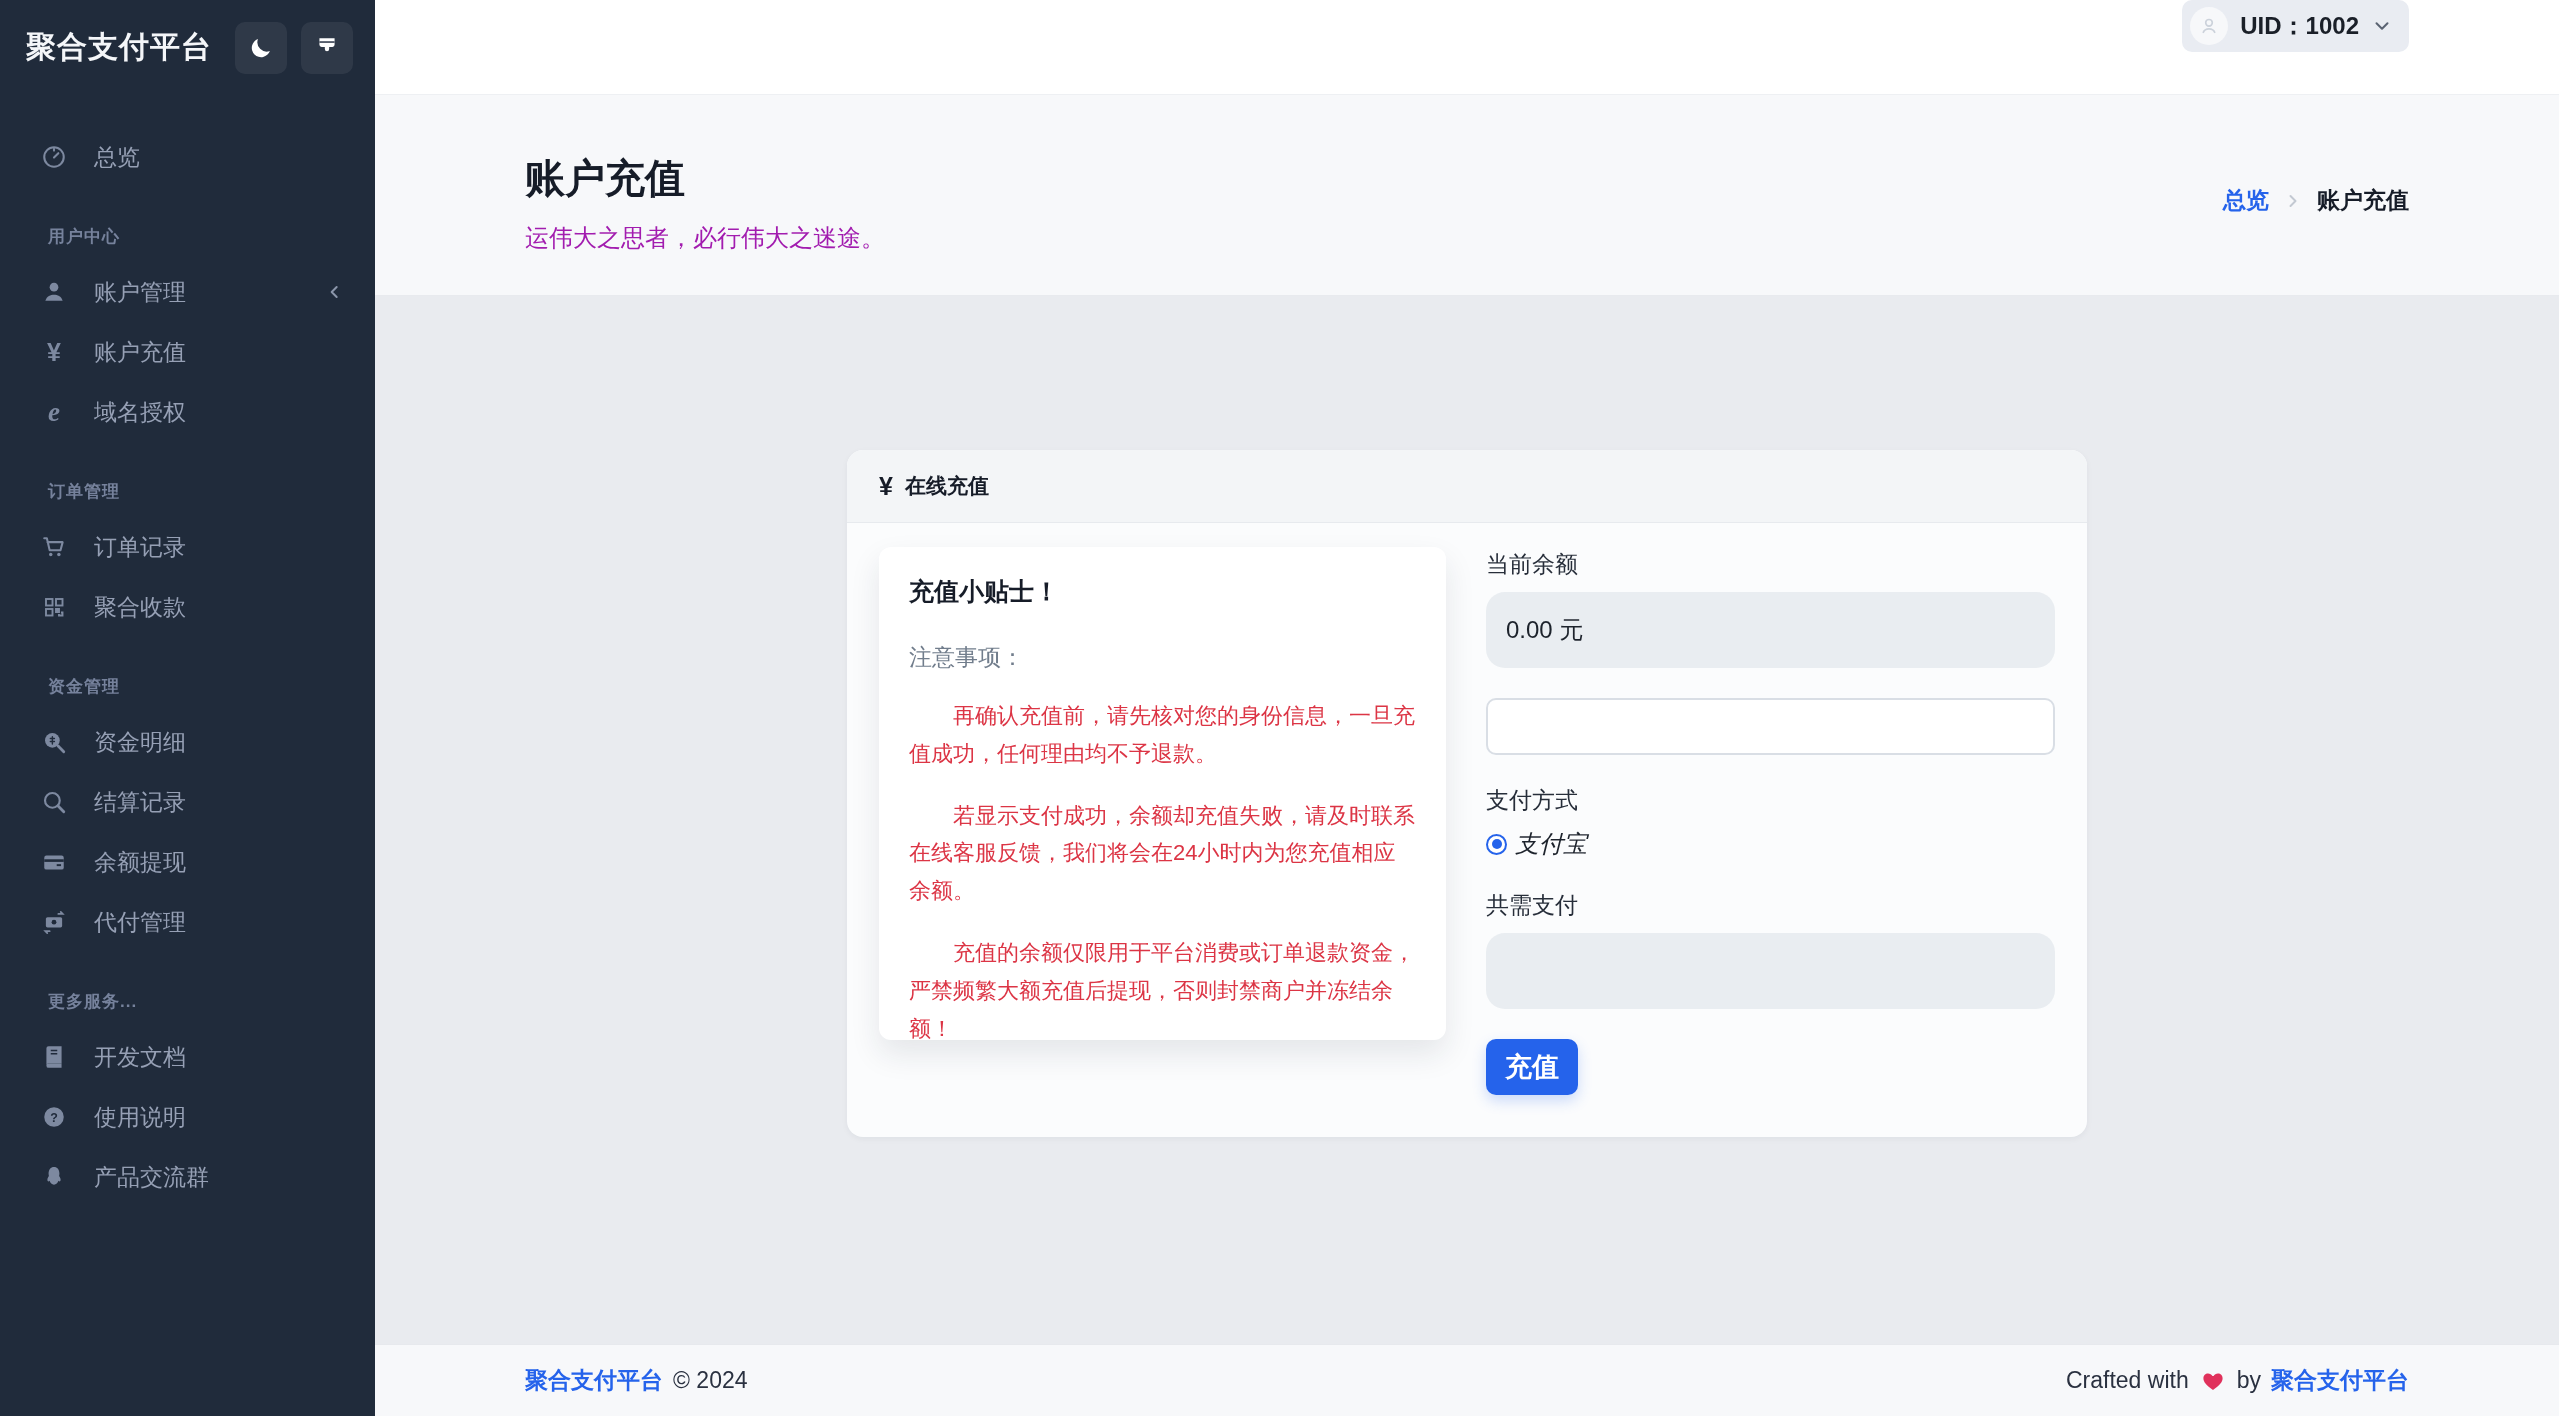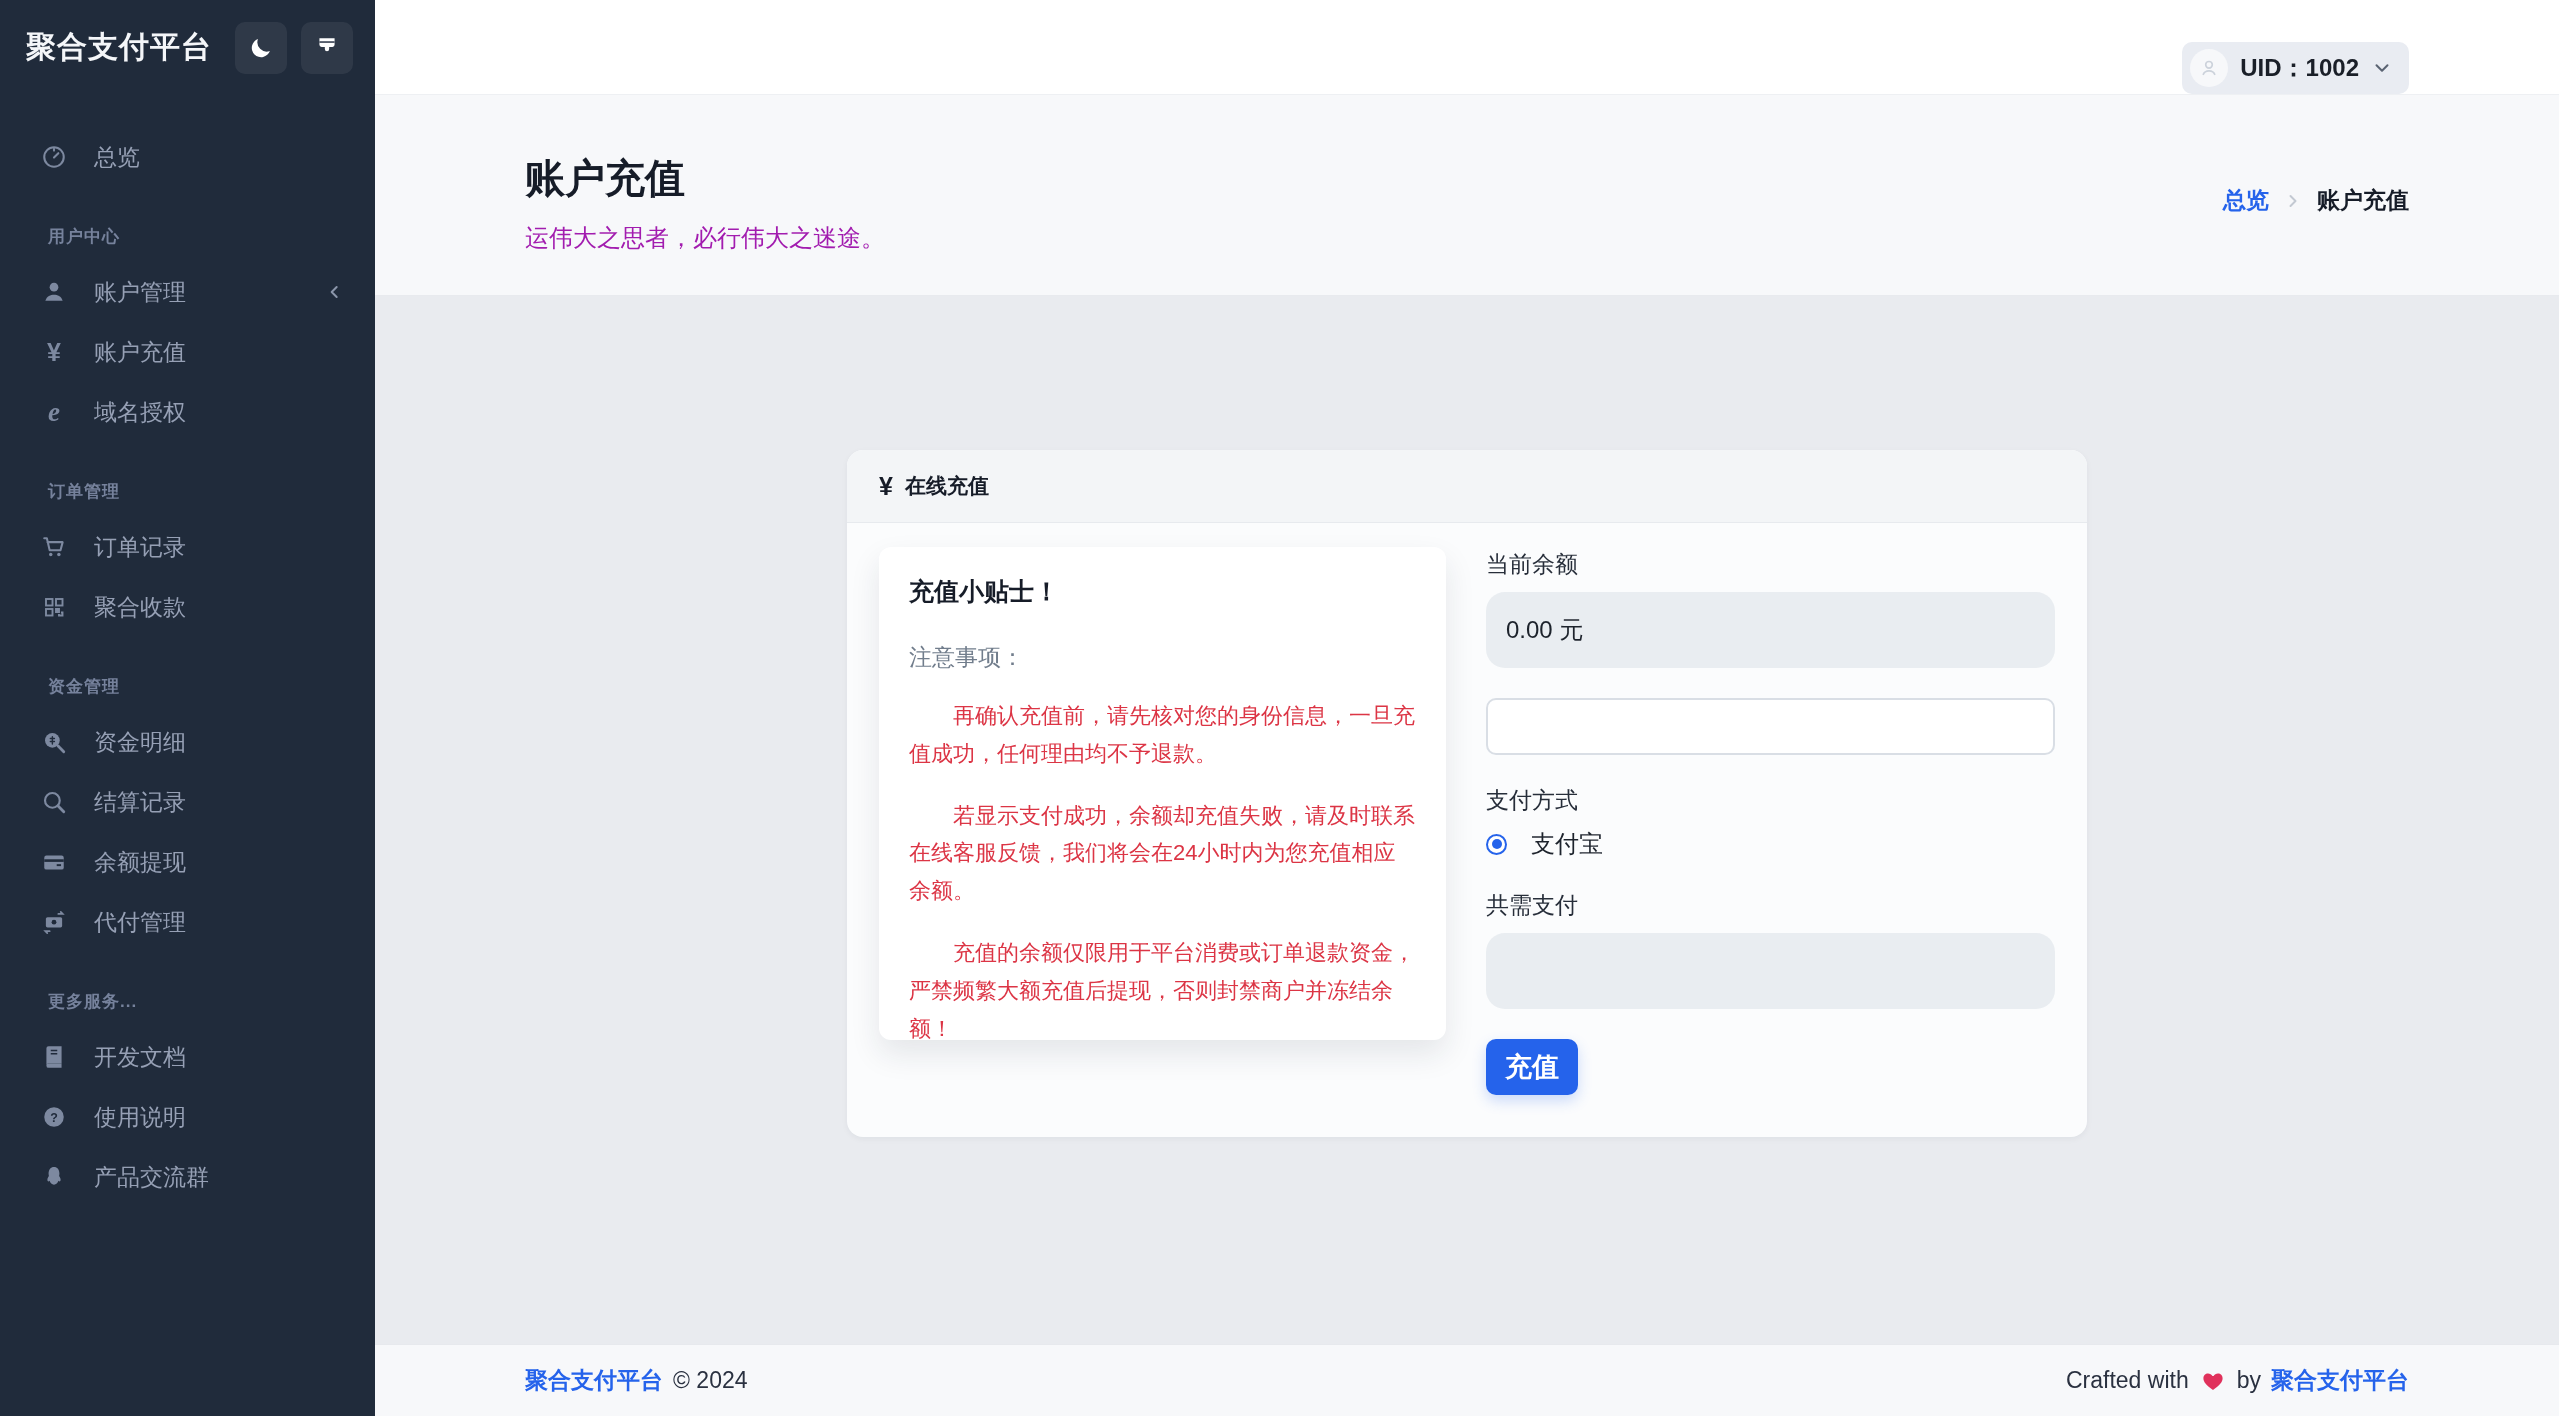--- a/index.html
+++ b/index.html
@@ -21,21 +21,21 @@
   .nav-item { height:60px; display:flex; align-items:center; gap:26px; padding:0 30px 0 40px; font-size:23px; color:#96a0b5; cursor:pointer; }
   .nav-icon { width:28px; display:flex; justify-content:center; align-items:center; color:#7d89a0; flex-shrink:0; }
   .nav-glyph { font-size:25px; font-weight:700; color:#7d89a0; line-height:1; }
   .nav-glyph.italic { font-style:italic; font-family:"Liberation Serif", serif; font-size:27px; }
   .nav-section { margin:38px 8px 14px; padding:0 40px; font-size:17px; font-weight:700; color:#76829c; letter-spacing:1px; }
   .submenu-chev { margin-left:auto; color:#8b96aa; }
 
   
   .main { flex:1; display:flex; flex-direction:column; min-width:0; }
 
-  .topbar { height:95px; background:#ffffff; display:flex; align-items:flex-end; justify-content:flex-end; padding:0 150px; border-bottom:1px solid #eef0f3; }
+  .topbar { height:95px; background:#ffffff; display:flex; align-items:flex-start; justify-content:flex-end; padding:0 150px; border-bottom:1px solid #eef0f3; }
   .uid-pill { height:52px; background:#e9ecf2; border-radius:10px; display:flex; align-items:center; gap:12px; padding:0 16px 0 8px; cursor:pointer; }
   .avatar { width:38px; height:38px; border-radius:50%; background:#f7f8fa; color:#ccd2db; display:flex; align-items:center; justify-content:center; }
   .uid-text { font-size:24px; font-weight:700; color:#1a1f28; white-space:nowrap; }
   .chev-down { color:#5a6372; }
 
   .pageheader { height:201px; background:#f7f8fa; border-bottom:1px solid #e8eaee; padding:56px 150px 0; display:flex; justify-content:space-between; align-items:flex-start; }
   .page-title { font-size:40px; font-weight:700; color:#161c28; }
   .page-subtitle { margin-top:16px; font-size:24px; color:#a21caf; }
   .breadcrumb { display:flex; align-items:center; gap:14px; margin-top:34px; font-size:23px; }
   .breadcrumb .bc-link { color:#2563eb; font-weight:700; text-decoration:none; cursor:pointer; }
@@ -54,21 +54,21 @@
   .tips-title { font-size:25px; font-weight:700; color:#161c28; }
   .tips-intro { margin-top:34px; font-size:23px; color:#717d8c; }
   .tips-para { margin-top:24px; font-size:22px; line-height:1.72; color:#dc3545; text-indent:2em; }
 
   .form-col { width:573px; padding-top:2px; }
   .form-label { display:block; font-size:23px; color:#272e3a; margin-bottom:12px; }
   .form-group { margin-top:30px; }
   .form-group:first-child { margin-top:0; }
   .field-readonly { height:76px; background:#e9edf1; border-radius:19px; display:flex; align-items:center; padding:0 20px; font-size:24px; color:#1d232c; }
   .field-input { width:100%; height:57px; background:#fff; border:2px solid #d9dee5; border-radius:10px; padding:0 20px; font-size:24px; color:#1d232c; font-family:"Liberation Sans", sans-serif; outline:none; }
-  .radio-row { display:flex; align-items:center; gap:24px; margin-top:2px; }
+  .radio-row { display:flex; align-items:center; gap:8px; margin-top:2px;font-style:italic; }
   .radio { width:21px; height:21px; border-radius:50%; border:2.5px solid #2563eb; position:relative; background:#fff; cursor:pointer; flex-shrink:0; }
   .radio::after { content:""; position:absolute; inset:3.5px; border-radius:50%; background:#2563eb; }
   .radio-label { font-size:24px; color:#1d232c; cursor:pointer; }
   .submit-btn { margin-top:30px; width:92px; height:56px; background:#2563eb; color:#fff; border:none; border-radius:10px; font-size:27px; font-weight:700; cursor:pointer; font-family:"Liberation Sans", sans-serif; box-shadow:0 6px 14px rgba(37,99,235,.22); }
 
   
   .footer { height:72px; background:#f7f8fa; border-top:1px solid #e7e9ed; display:flex; align-items:center; justify-content:space-between; padding:0 150px; font-size:23px; color:#2a3140; }
   .footer a, .footer .f-link { color:#2563eb; font-weight:700; text-decoration:none; cursor:pointer; }
   .footer-left, .footer-right { display:flex; align-items:center; gap:10px; }
   .heart { margin:0 2px; }

